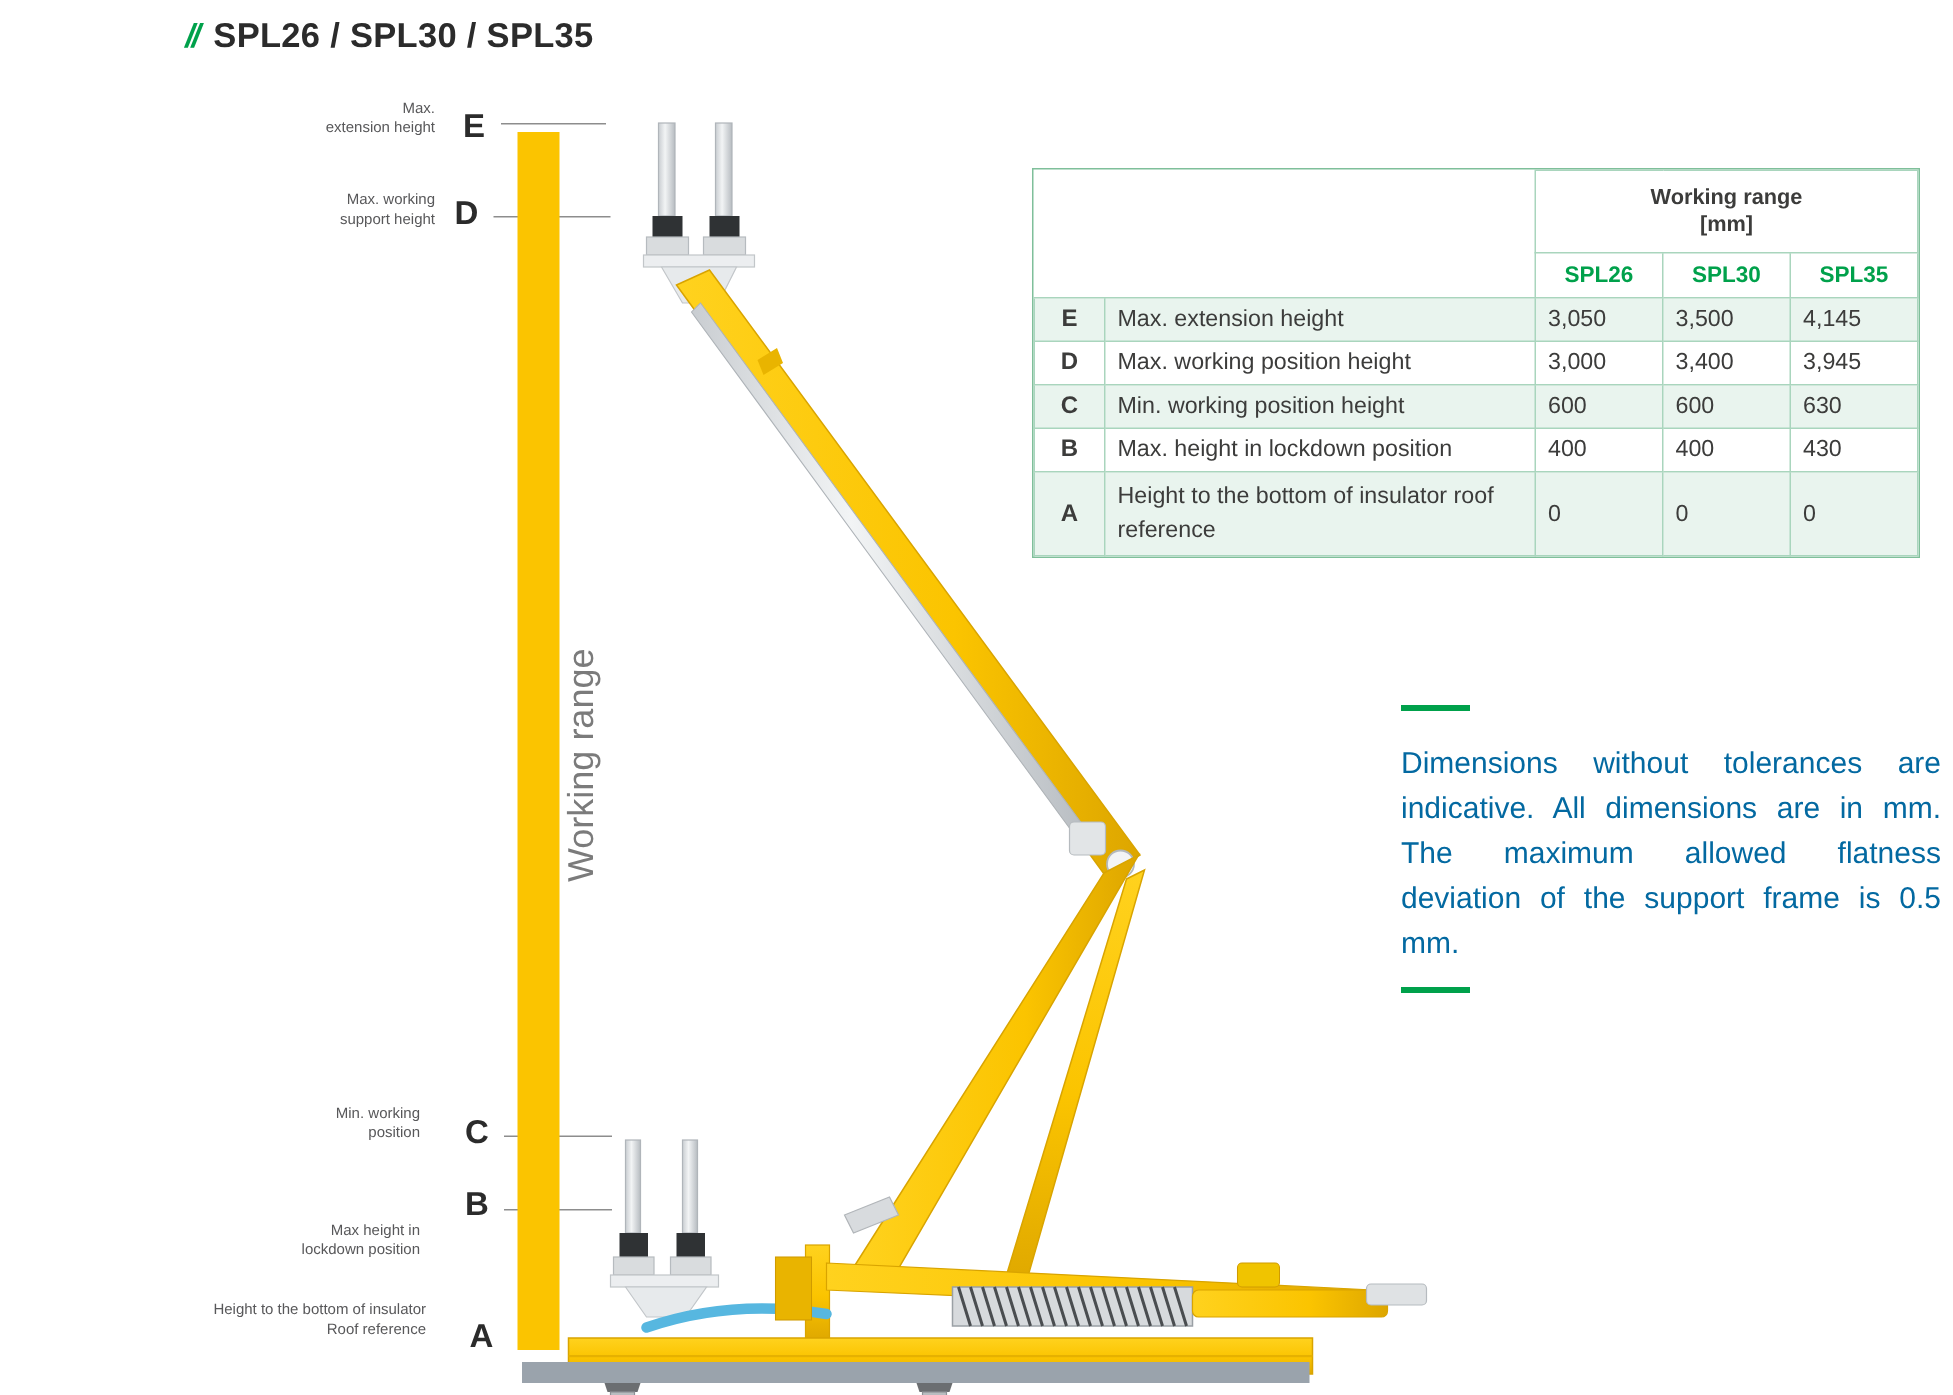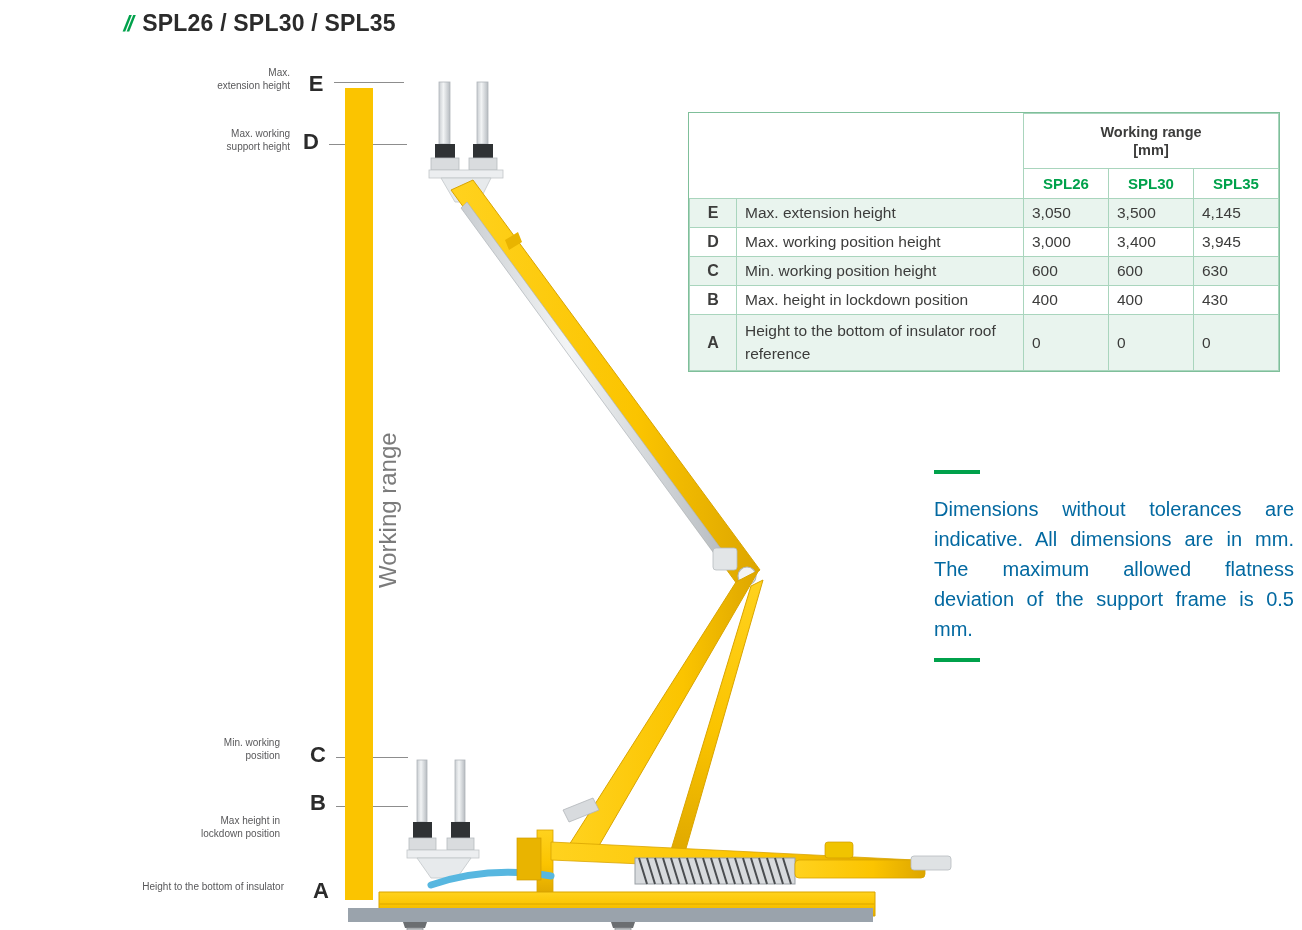--- a/index.html
+++ b/index.html
@@ -203,22 +203,23 @@
 <div class="letter" style="left:305px; top:742px;">C</div>
 <div class="leader" style="left:336px; top:757px; width:72px;"></div>
 
 <div class="lbl" style="left:80px; top:787px; width:200px;margin-top:28px;">
   <div>Max height in</div>
   <div>lockdown position</div>
 </div>
 <div class="letter" style="left:305px; top:790px;">B</div>
 <div class="leader" style="left:336px; top:806px; width:72px;"></div>
 
-<div class="lbl" style="left:0px; top:868px; width:284px;margin-top:13px;">
+<div class="lbl" style="left:0px; top:868px; width:284px;">
   <div>Height to the bottom of insulator</div>
+  <div>Roof reference</div>
 </div>
 <div class="letter" style="left:308px; top:878px;">A</div>
 
 <div class="range-bar"></div>
 <div class="range-text">Working range</div>
 
 <svg class="machine" viewBox="0 0 620 860" xmlns="http://www.w3.org/2000/svg">
   <defs>
     <linearGradient id="metal" x1="0" y1="0" x2="1" y2="0">
       <stop offset="0%" stop-color="#c9cdd1"></stop>

